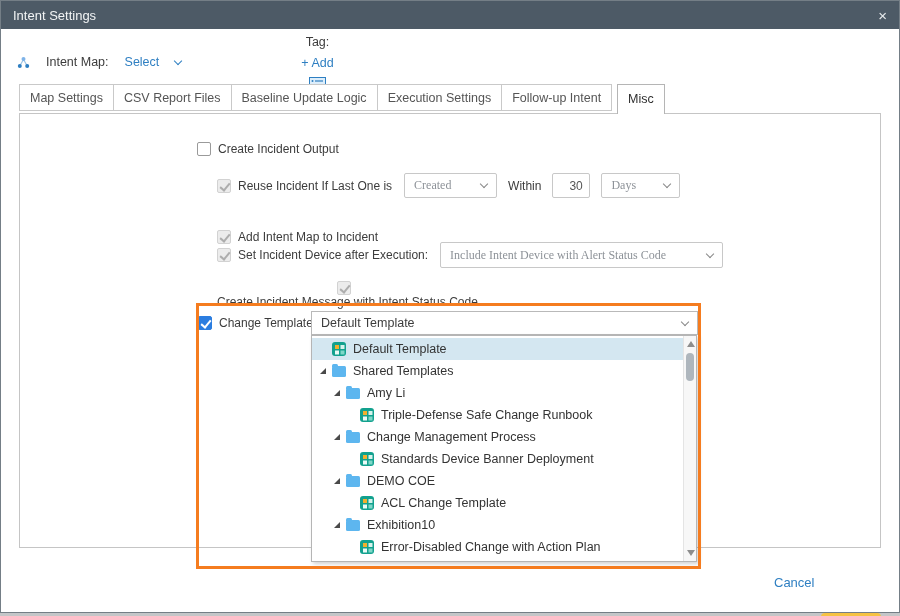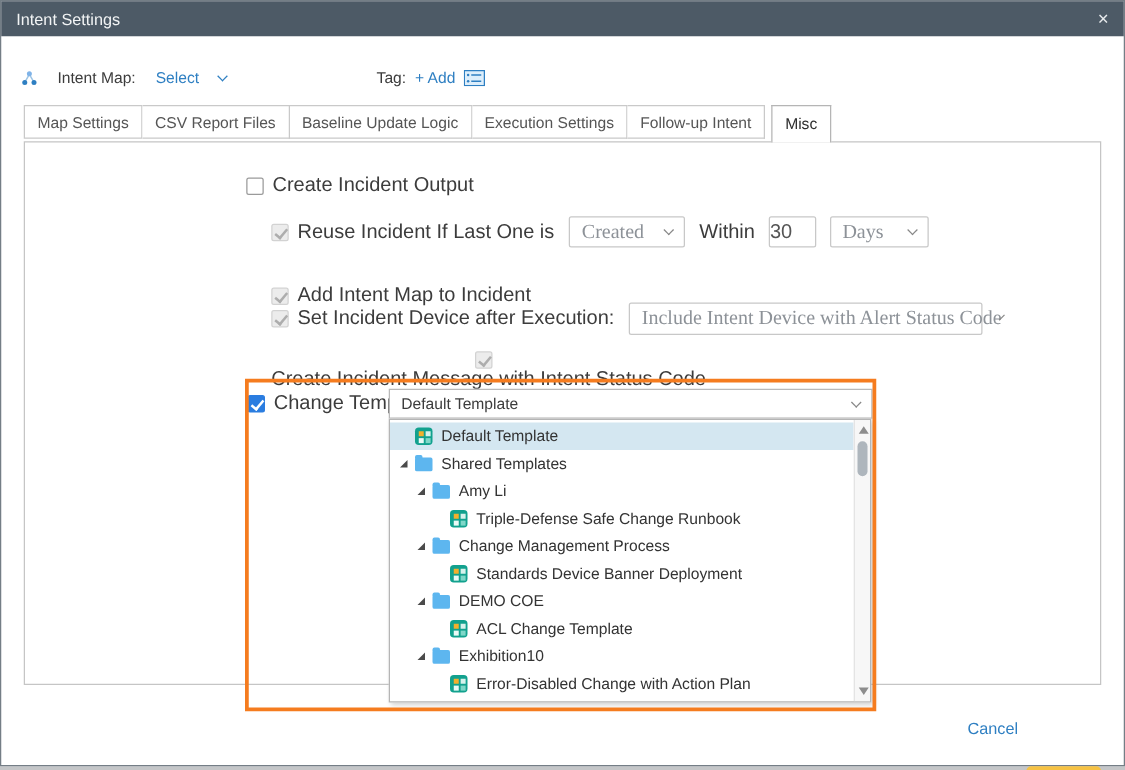--- a/index.html
+++ b/index.html
@@ -10,41 +10,41 @@
   .titlebar { position:absolute; left:0; top:0; right:0; height:28px; background:#4d5a66; display:flex; align-items:center; padding:0 12px; }
   .titlebar .title { color:#f2f4f5; font-size:13px; }
   .titlebar .close { margin-left:auto; color:#e8ebed; font-size:15px; cursor:pointer; line-height:1; }
 
   
   .hdr-row { position:absolute; top:50px; left:16px; right:16px; height:22px; display:flex; align-items:center; font-size:12.5px; color:#3c3c3c; }
   .imap-group { display:flex; align-items:center; gap:16px; }
   .link-blue { color:#2e7fc2; cursor:pointer; }
   .chev { width:6px; height:6px; border-right:1.5px solid #888; border-bottom:1.5px solid #888; transform:rotate(45deg); margin-top:-3px; }
   .chev.blue { border-color:#2e7fc2; }
-  .tag-group { display:flex; align-items:center; gap:7px; margin-left:120px; }
+  .tag-group { display:flex; align-items:center; gap:7px; margin-left:120px;flex-direction:column; }
 
   
   .tabbar { position:absolute; left:18px; top:83px; height:30px; display:flex; align-items:flex-start; z-index:3; }
   .tab { height:27px; line-height:26px; text-align:center; font-size:12.5px; color:#555; background:#fff; border:1px solid #c9c9c9; border-left:none; padding:0 10px; cursor:pointer; }
   .tab:first-child { border-left:1px solid #c9c9c9; }
   .tab.active { height:30px; line-height:29px; color:#2f2f2f; border:1px solid #b5b5b5; border-bottom:none; margin-left:5px; background:#fff; position:relative; z-index:4; }
 
   
   .panel { position:absolute; left:18px; top:112px; width:862px; height:435px; border:1px solid #c5c5c5; background:#fff; z-index:1; }
 
   
-  .frm-row { position:absolute; display:flex; align-items:center; font-size:16px; color:#3c3c3c; z-index:5; white-space:nowrap; }
+  .frm-row { position:absolute; display:flex; align-items:center; font-size:12px; color:#3c3c3c; z-index:5; white-space:nowrap; }
   .cb { width:14px; height:14px; border:1px solid #9a9a9a; border-radius:2px; background:#fff; position:relative; flex:none; margin-right:7px; cursor:pointer; }
   .cb.checked { background:#2b7de0; border-color:#2b7de0; }
   .cb.checked::after { content:""; position:absolute; left:4px; top:1px; width:4px; height:8px; border:solid #fff; border-width:0 2px 2px 0; transform:rotate(40deg); }
   .cb.discheck { background:#ececec; border-color:#d2d2d2; }
   .cb.discheck::after { content:""; position:absolute; left:4px; top:1px; width:4px; height:8px; border:solid #adadad; border-width:0 2px 2px 0; transform:rotate(40deg); }
   .sel { height:25px; border:1px solid #c8c8c8; border-radius:2px; background:#fff; display:flex; align-items:center; padding:0 9px; color:#8d9298; cursor:pointer;font-family:Liberation Serif, serif; }
   .sel .chev { margin-left:auto; }
-  .txtin { height:25px; border:1px solid #c8c8c8; border-radius:2px; background:#fff; display:flex; align-items:center; padding:0 0; color:#555; }
+  .txtin { height:25px; border:1px solid #c8c8c8; border-radius:2px; background:#fff; display:flex; align-items:center; padding:0 16px; color:#555; }
 
   
   .combo { position:absolute; left:310px; top:310px; width:387px; height:24px; border:1px solid #b9b9b9; background:#fff; display:flex; align-items:center; padding:0 9px; font-size:12.5px; color:#3c3c3c; z-index:40; cursor:pointer; }
   .combo .chev { margin-left:auto; }
 
   
   .orange-box { position:absolute; left:195px; top:302px; width:505px; height:266px; border:3px solid #f57c1f; z-index:50; pointer-events:none; }
 
   
   .ddlist { position:absolute; left:310px; top:334px; width:386px; height:227px; background:#fff; border:1px solid #b5b5b5; box-shadow:2px 2px 4px rgba(0,0,0,.18); z-index:45; overflow:hidden; }

